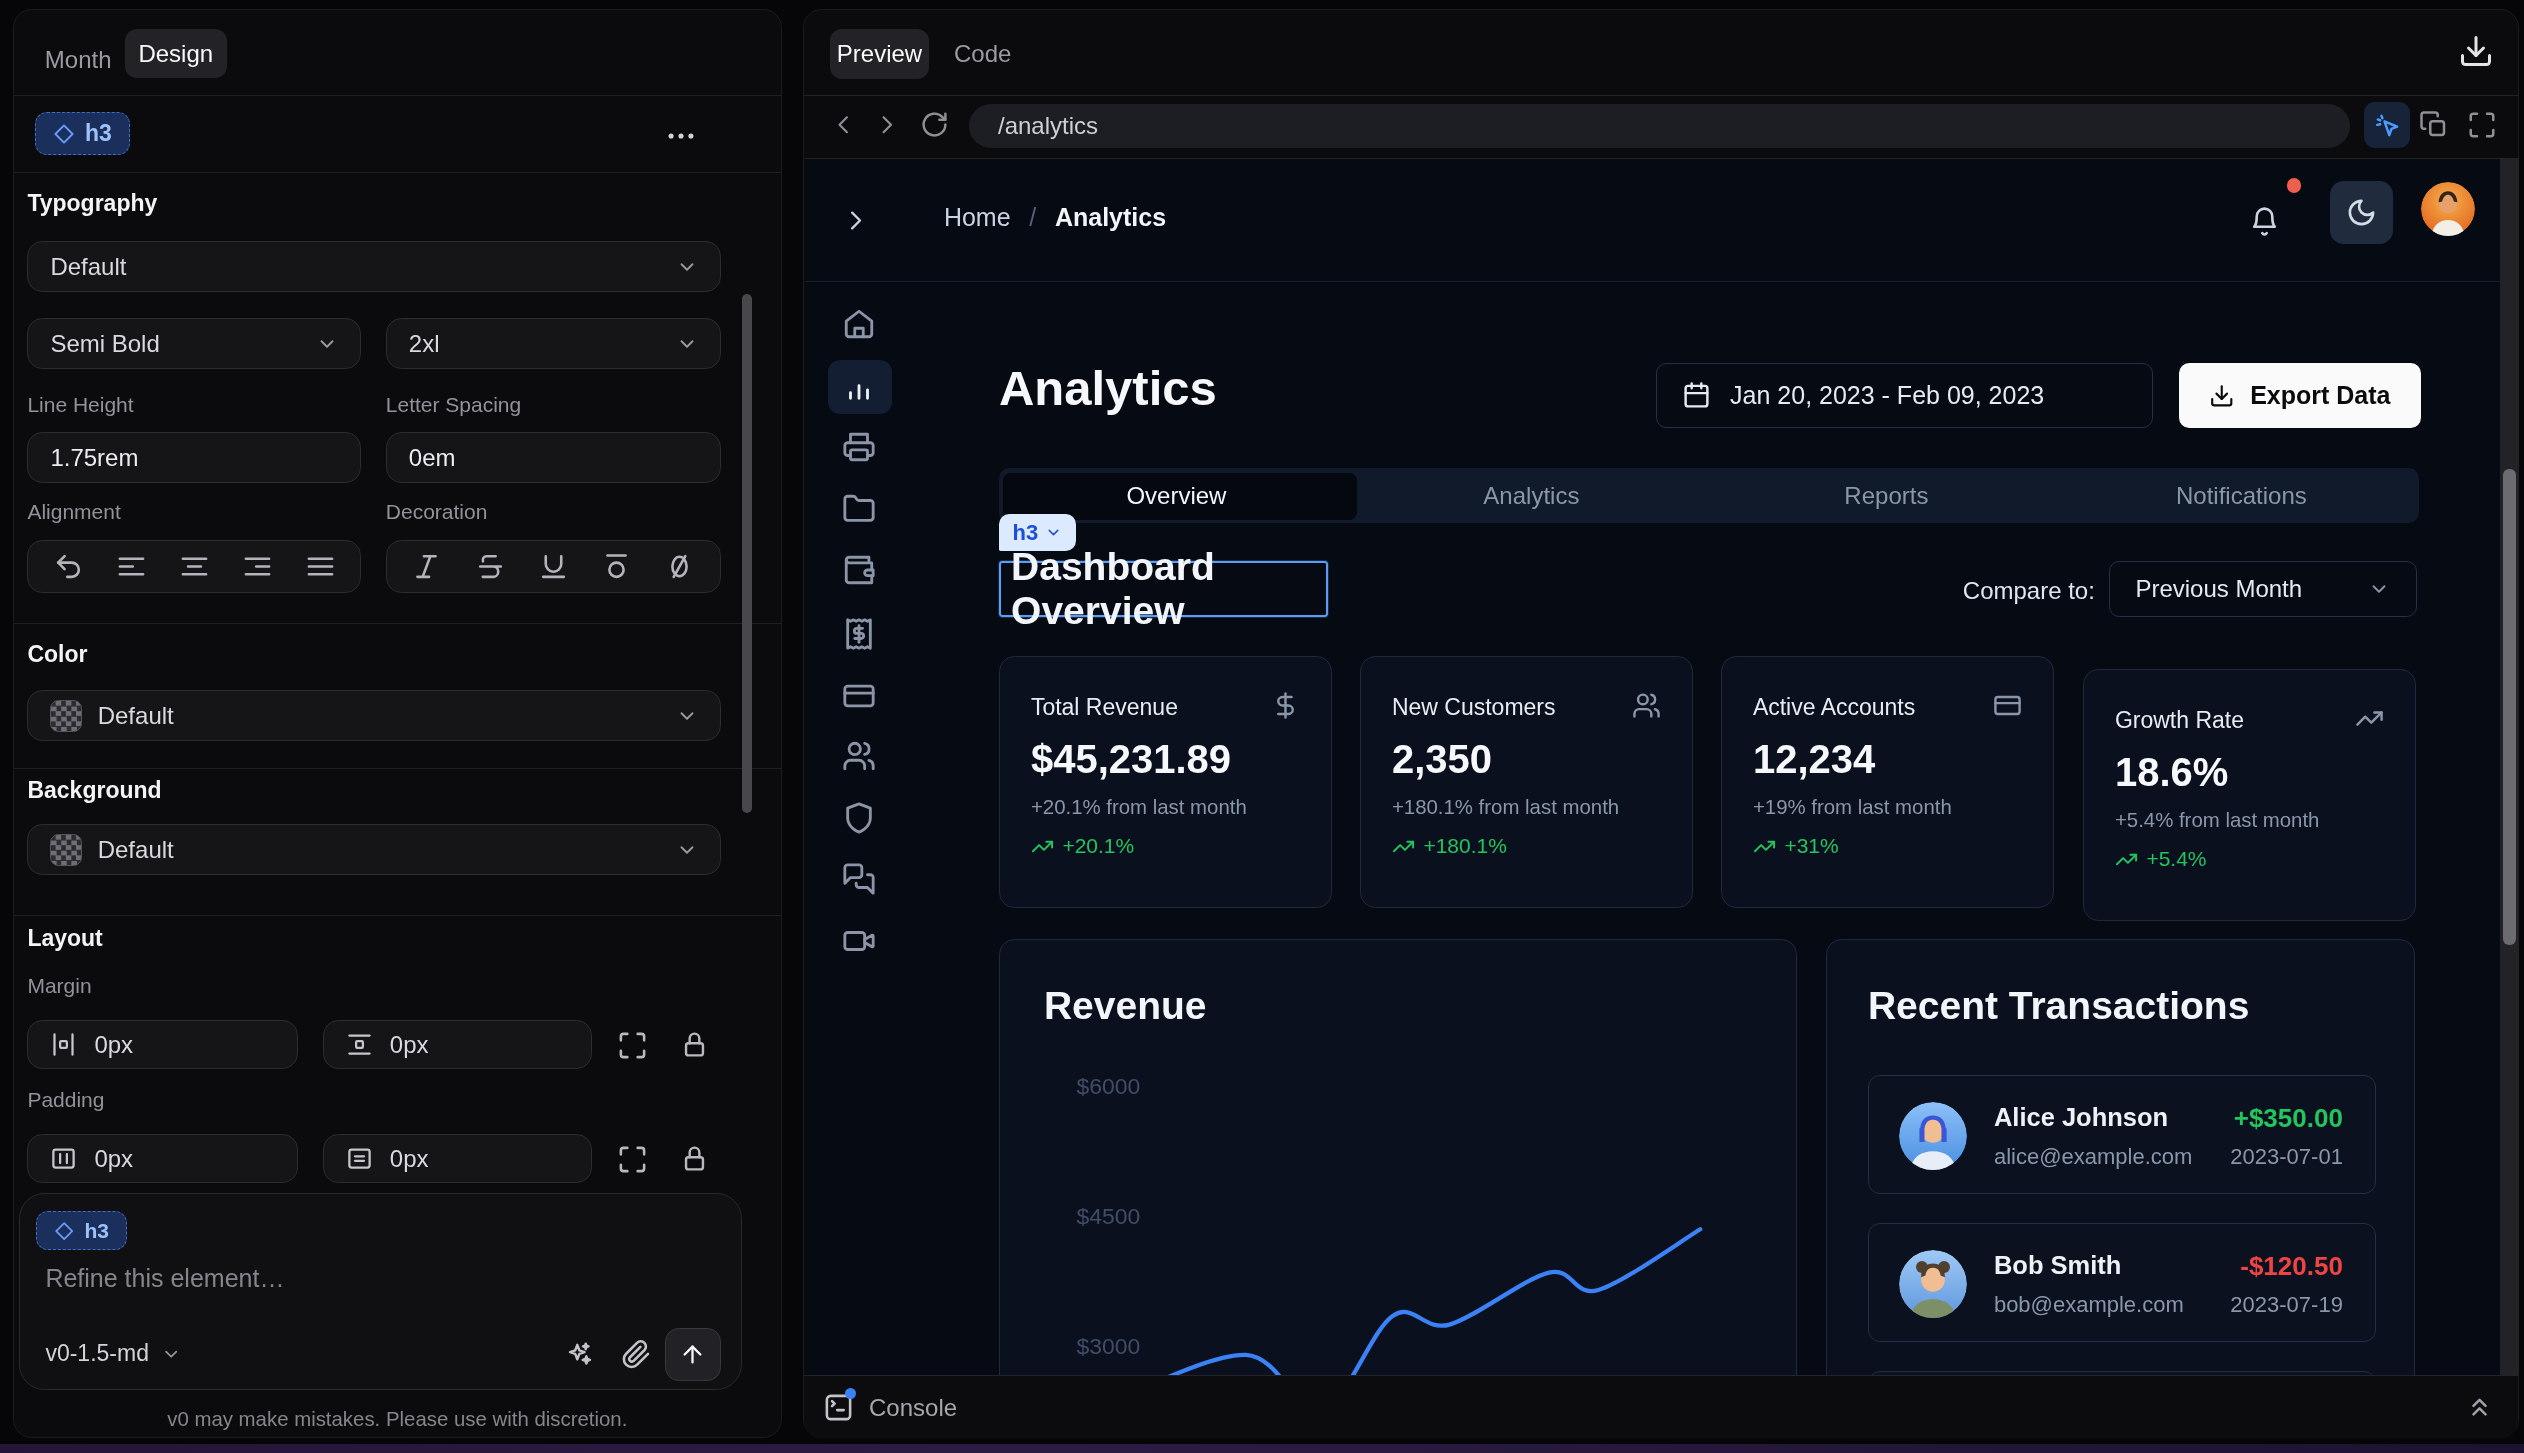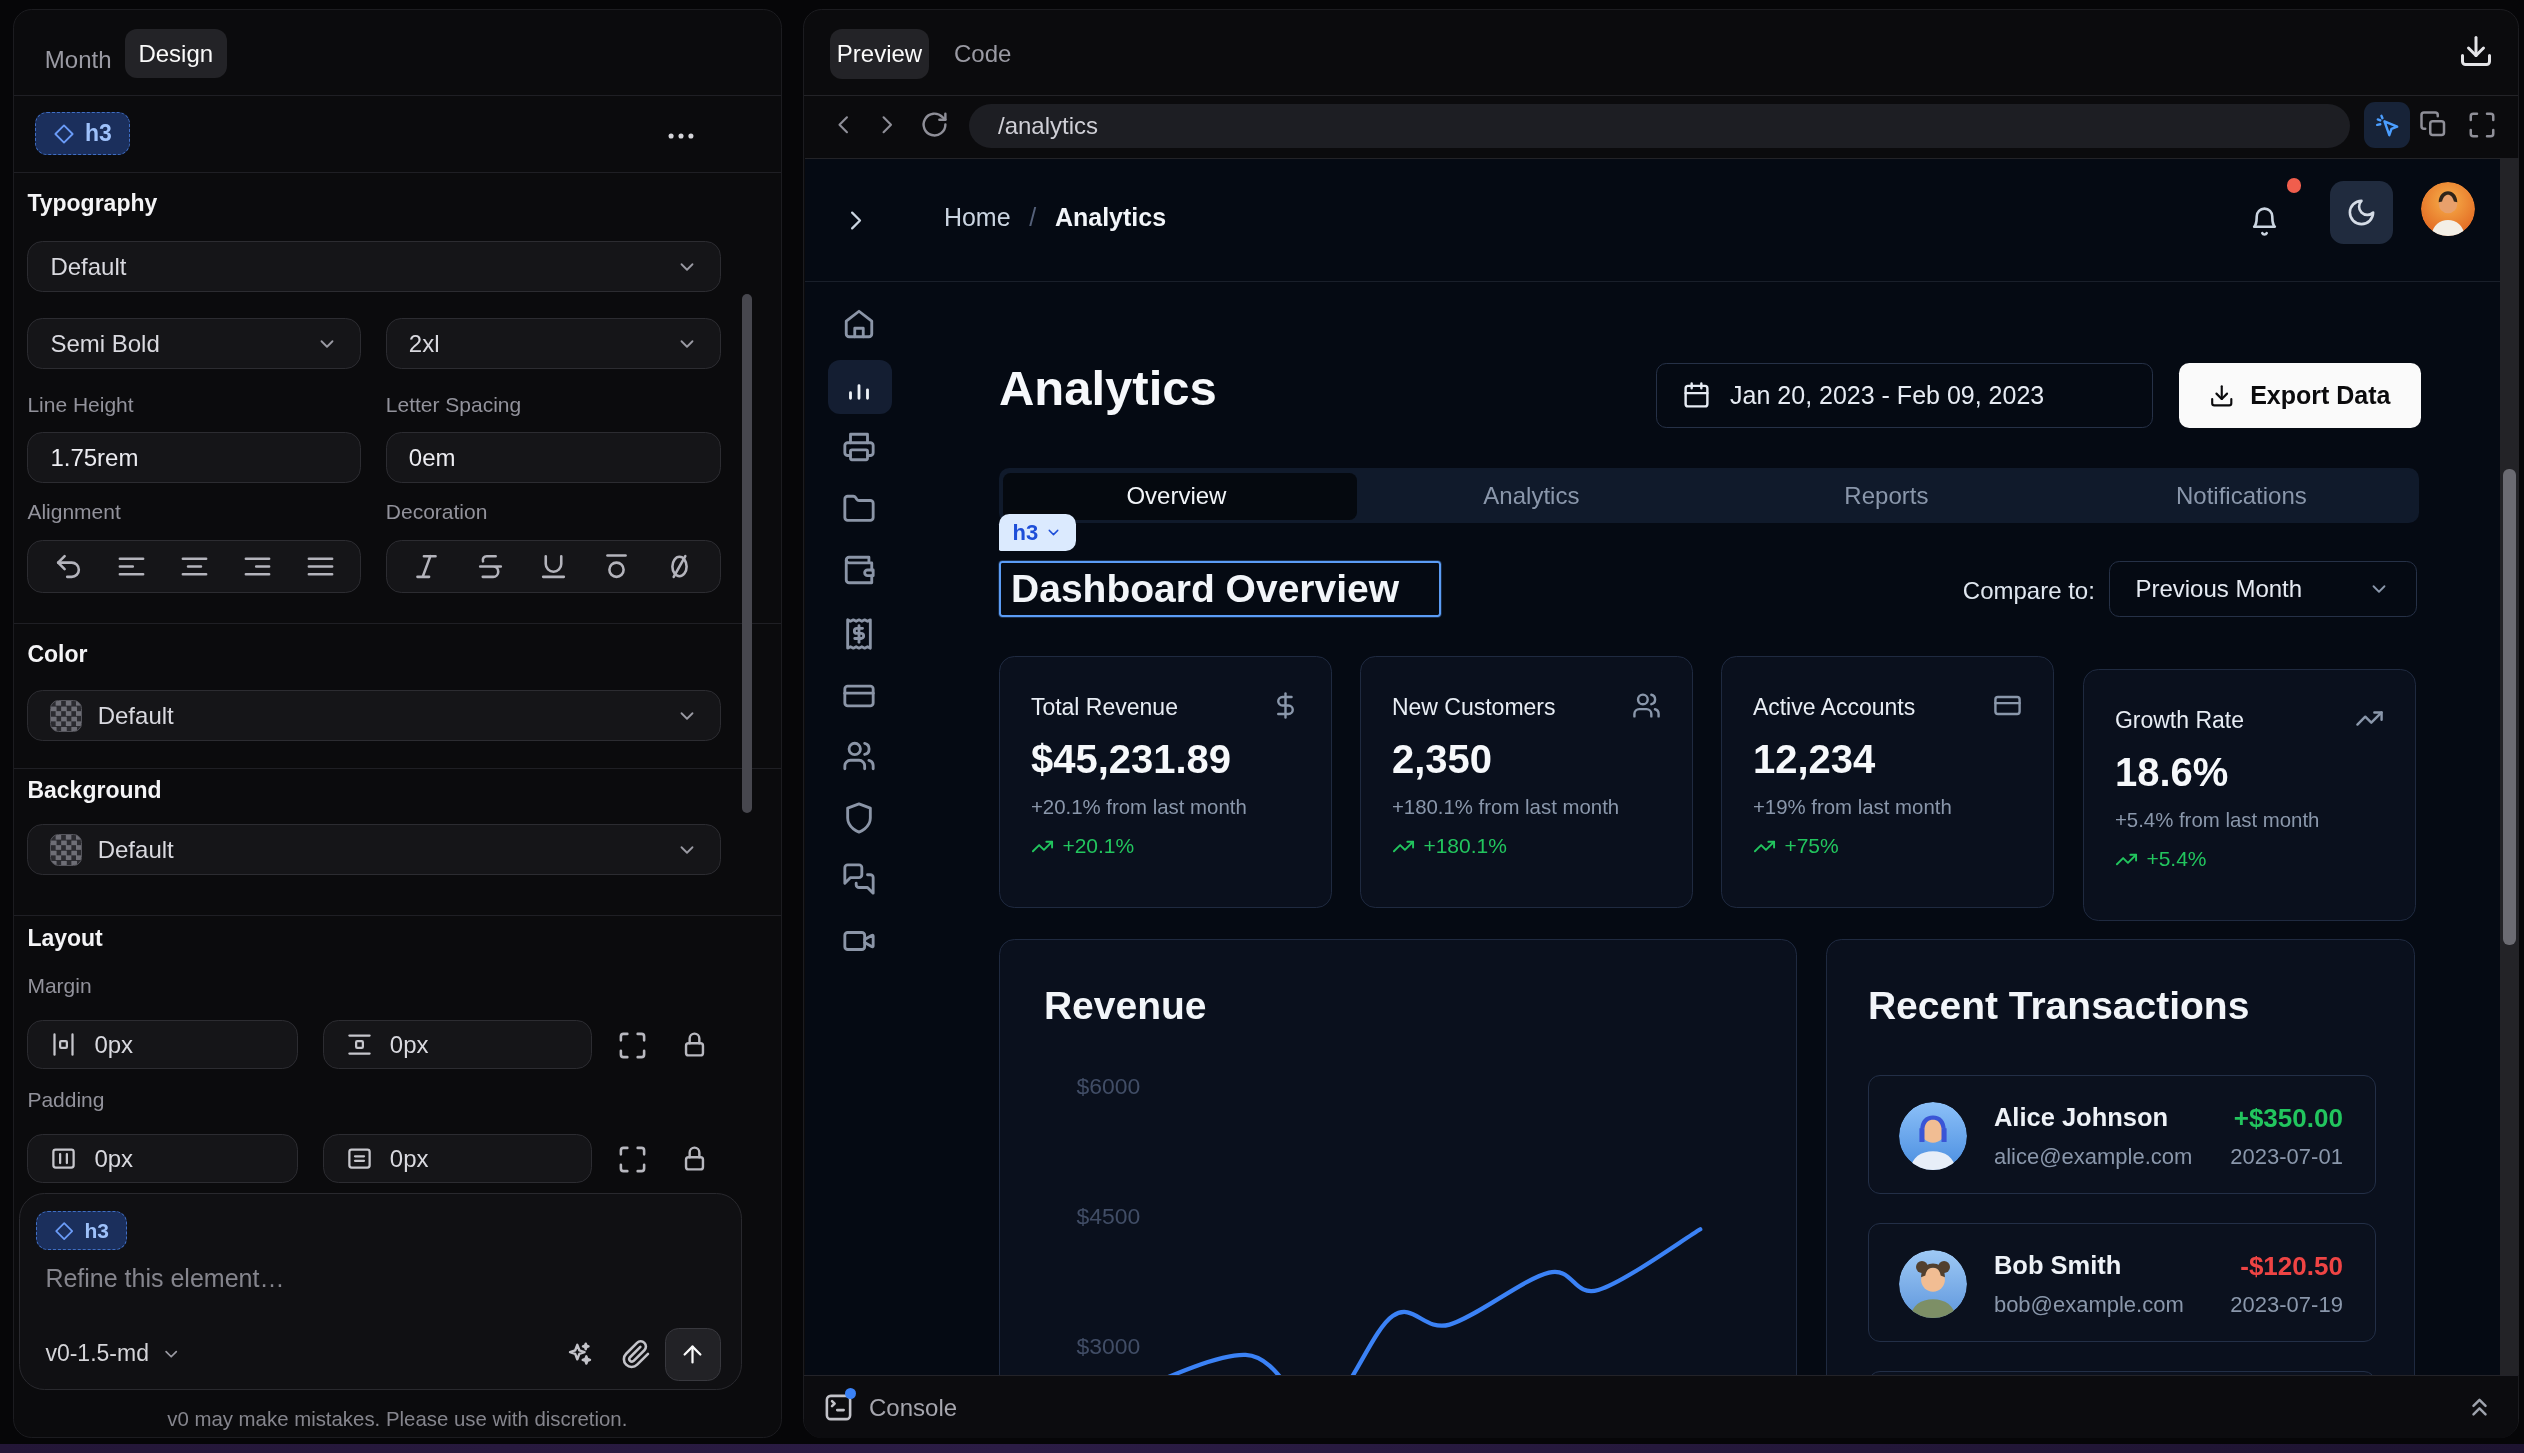--- a/index.html
+++ b/index.html
@@ -533,21 +533,21 @@
       </div>
 
       <div class="sel-pill" style="left:194px;top:355px;">
         <span>h3</span>
         <span class="ic">
             <svg viewBox="0 0 24 24" fill="none" stroke="currentColor" stroke-width="2" stroke-linecap="round" stroke-linejoin="round">
               <path d="m6 9 6 6 6-6"></path>
             </svg>
           </span>
       </div>
-      <div class="selection-box" style="left:194px;top:402px;width:442px;height:56px;">Dashboard Overview</div>
+      <div class="selection-box" style="left:194px;top:402px;width:329px;height:56px;">Dashboard Overview</div>
 
       <div class="abs" style="left:1148px;top:418px;width:142px;font-size:24px;color:#dfe6ef;font-weight:500;text-align:right;">Compare to:</div>
       <div class="btn-outline" style="left:1304px;top:402px;width:308px;height:56px;font-size:24px;">
         <span>Previous Month</span>
         <span class="ic" style="width:22px;height:22px;color:#8a97ab;margin-left:auto;">
             <svg viewBox="0 0 24 24" fill="none" stroke="currentColor" stroke-width="2" stroke-linecap="round" stroke-linejoin="round">
               <path d="m6 9 6 6 6-6"></path>
             </svg>
           </span>
       </div>
@@ -604,21 +604,21 @@
           </span>
         <div class="abs" style="left:31px;top:80px;font-size:40px;font-weight:700;color:#f6f8fb;">12,234</div>
         <div class="abs dash-muted" style="left:31px;top:139px;font-size:20.4px;">+19% from last month</div>
         <div class="abs trend" style="left:31px;top:177px;">
           <span class="ic">
               <svg viewBox="0 0 24 24" fill="none" stroke="currentColor" stroke-width="2" stroke-linecap="round" stroke-linejoin="round">
                 <path d="m22 7-8.5 8.5-5-5L2 17"></path>
                 <path d="M16 7h6v6"></path>
               </svg>
             </span>
-          <span>+75%</span>
+          <span>+31%</span>
         </div>
       </div>
       <div class="card" style="left:1278px;top:510px;width:333px;height:252px;">
         <div class="abs" style="left:31px;top:37px;font-size:23px;font-weight:500;color:#e8edf4;">Growth Rate</div>
         <span class="abs ic dash-muted" style="right:31px;top:34px;width:29px;height:29px;">
             <svg viewBox="0 0 24 24" fill="none" stroke="currentColor" stroke-width="2" stroke-linecap="round" stroke-linejoin="round">
               <path d="m22 7-8.5 8.5-5-5L2 17"></path>
               <path d="M16 7h6v6"></path>
             </svg>
           </span>

